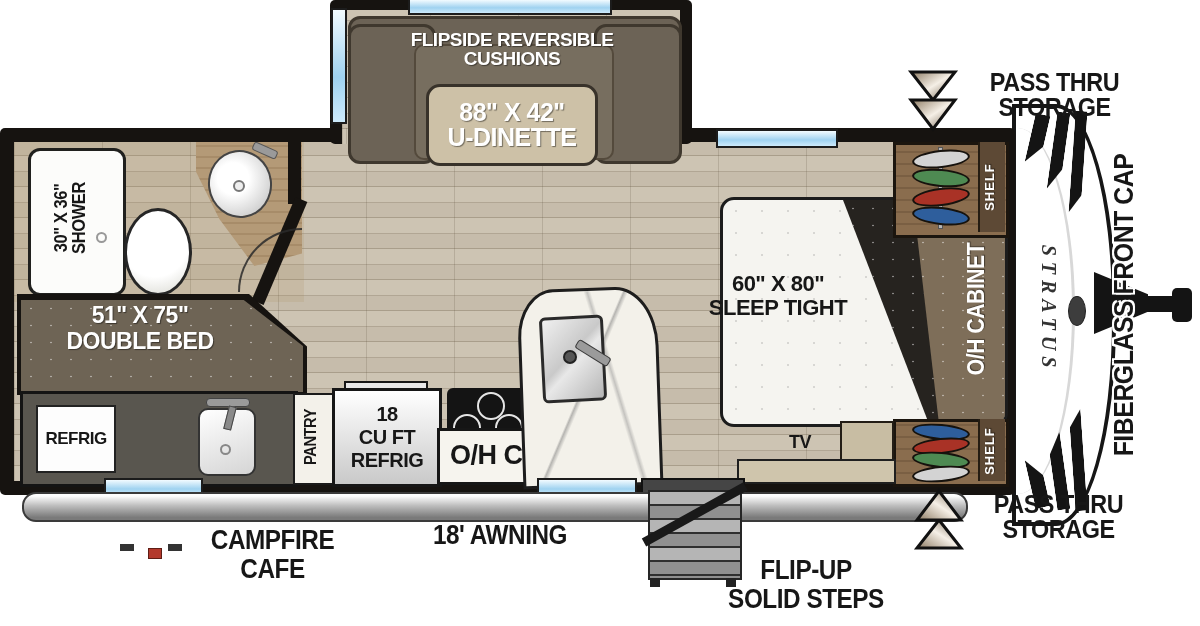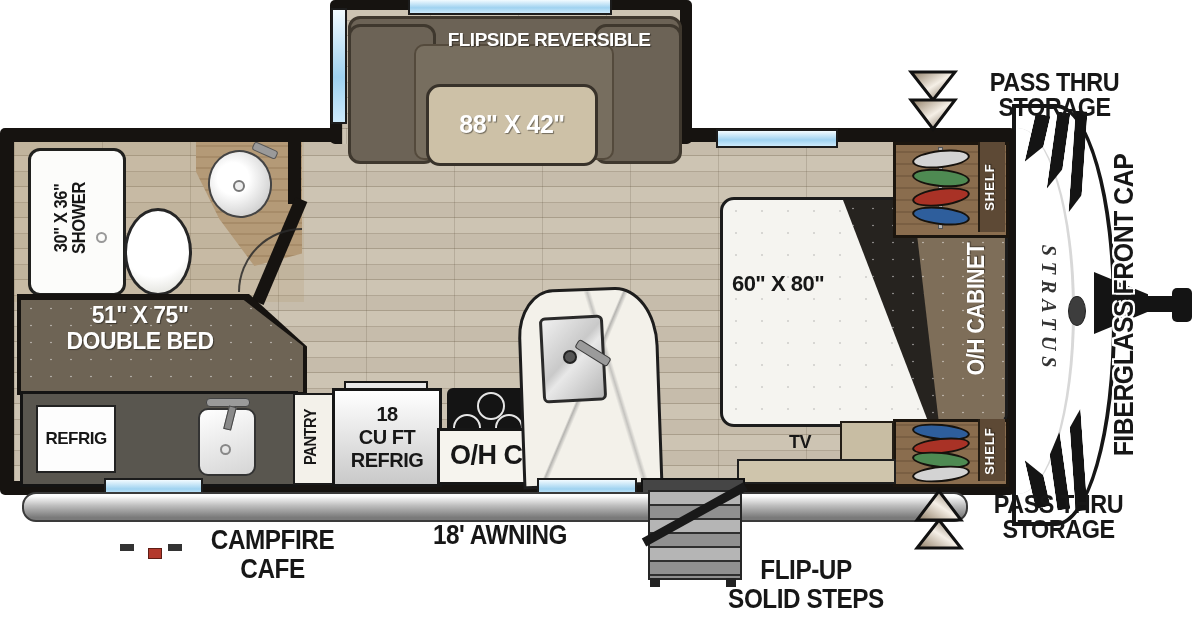--- a/index.html
+++ b/index.html
@@ -51,25 +51,27 @@
   <div class="abs floor" style="left:14px;top:142px;width:987px;height:339px;"></div>
   <div class="abs" style="left:14px;top:142px;width:290px;height:160px;background:rgba(170,132,82,.15);"></div>
 
   <div class="abs wall" style="left:330px;top:0;width:362px;height:144px;border-radius:5px;"></div>
   <div class="abs floor" style="left:342px;top:10px;width:338px;height:134px;"></div>
   <div class="abs floor" style="left:346px;top:128px;width:330px;height:16px;"></div>
   <div class="abs sofa" style="left:348px;top:16px;width:328px;height:44px;"></div>
   <div class="abs sofa" style="left:348px;top:24px;width:82px;height:134px;"></div>
   <div class="abs sofa" style="left:594px;top:24px;width:82px;height:134px;"></div>
   <div class="abs" style="left:414px;top:44px;width:196px;height:112px;background:#776e5f;border:2px solid #544a3c;border-radius:10px;"></div>
-  <div class="abs lbl white" style="left:352px;top:30px;width:320px;font-size:19px;padding-left:37px;">
+  <div class="abs lbl white" style="left:352px;top:30px;width:320px;font-size:19px;">
     <span>FLIPSIDE REVERSIBLE</span>
+    <span>CUSHIONS</span>
   </div>
   <div class="abs lbl white" style="left:426px;top:84px;width:166px;height:76px;background:#cdc1a7;border:3px solid #38322a;border-radius:14px;display:flex;flex-direction:column;justify-content:center;font-size:25px;">
     <span>88" X 42"</span>
+    <span>U-DINETTE</span>
   </div>
 
   <div class="abs" style="left:196px;top:142px;width:106px;height:124px;background:repeating-linear-gradient(0deg,#b49a77 0 9px,#a78c69 9px 11px);clip-path:polygon(0 0,100% 0,100% 90%,55% 100%,22% 62%,0 24%);"></div>
   <div class="abs" style="left:208px;top:150px;width:60px;height:64px;background:radial-gradient(circle at 40% 40%,#ffffff 30%,#d2d2d2 75%,#bdbdbd);border:2px solid #444;border-radius:50%;transform:rotate(-8deg);"></div>
   <div class="abs" style="left:233px;top:180px;width:8px;height:8px;border:2px solid #777;border-radius:50%;background:#eee;"></div>
   <div class="abs" style="left:252px;top:146px;width:24px;height:7px;background:#9a9a9a;border:1px solid #555;border-radius:3px;transform:rotate(24deg);"></div>
   <div class="abs" style="left:28px;top:148px;width:92px;height:142px;background:#fcfcfa;border:3px solid #20201e;border-radius:12px;"></div>
   <div class="abs" style="left:96px;top:232px;width:7px;height:7px;border:2px solid #999;border-radius:50%;"></div>
   <div class="abs lbl" style="left:9px;top:196px;width:130px;height:44px;transform:rotate(-90deg) scaleX(.92);font-size:18px;">
     <span>30" X 36"</span>
@@ -117,20 +119,21 @@
   <div class="abs" style="left:563px;top:350px;width:10px;height:10px;background:#555;border:2px solid #222;border-radius:50%;"></div>
   <div class="abs" style="left:574px;top:348px;width:36px;height:8px;background:#9b9b9b;border:1px solid #3a3a3a;border-radius:3px;transform:rotate(32deg);"></div>
 
   <div class="abs" style="left:720px;top:197px;width:282px;height:224px;border:3px solid #1c1c1c;border-radius:14px;overflow:hidden;background:#f5f4f0;">
     <div class="abs dots-dark" style="left:0;top:0;width:100%;height:100%;"></div>
     <div class="abs dots-light" style="left:120px;top:0;width:162px;height:100%;background-color:#26231f;clip-path:polygon(0 0,100% 0,100% 100%,86px 100%);"></div>
     <div class="abs dots-light" style="left:190px;top:0;width:92px;height:100%;background-color:#7e6e59;clip-path:polygon(0 0,100% 0,100% 100%,26px 100%);"></div>
   </div>
   <div class="abs lbl" style="left:693px;top:272px;width:170px;font-size:22px;line-height:1.1;">
     <span>60" X 80"</span>
+    <span>SLEEP TIGHT</span>
   </div>
   <div class="abs lbl white" style="left:876px;top:296px;width:200px;height:26px;transform:rotate(-90deg) scaleX(.92);font-size:23px;line-height:26px;white-space:nowrap;">O/H CABINET</div>
 
   <div class="abs wood" style="left:893px;top:142px;width:110px;height:90px;">
     <div class="abs" style="left:42px;top:2px;width:3px;height:80px;background:#b5b5b5;border:1px solid #555;"></div>
     <div class="abs clothes" style="left:16px;top:5px;width:54px;height:14px;background:#d3d3d3;transform:rotate(-6deg);"></div>
     <div class="abs clothes" style="left:16px;top:24px;width:54px;height:14px;background:#4e8a52;transform:rotate(5deg);"></div>
     <div class="abs clothes" style="left:16px;top:43px;width:54px;height:14px;background:#a93226;transform:rotate(-7deg);"></div>
     <div class="abs clothes" style="left:16px;top:62px;width:54px;height:14px;background:#2e5e9c;transform:rotate(6deg);"></div>
   </div>

